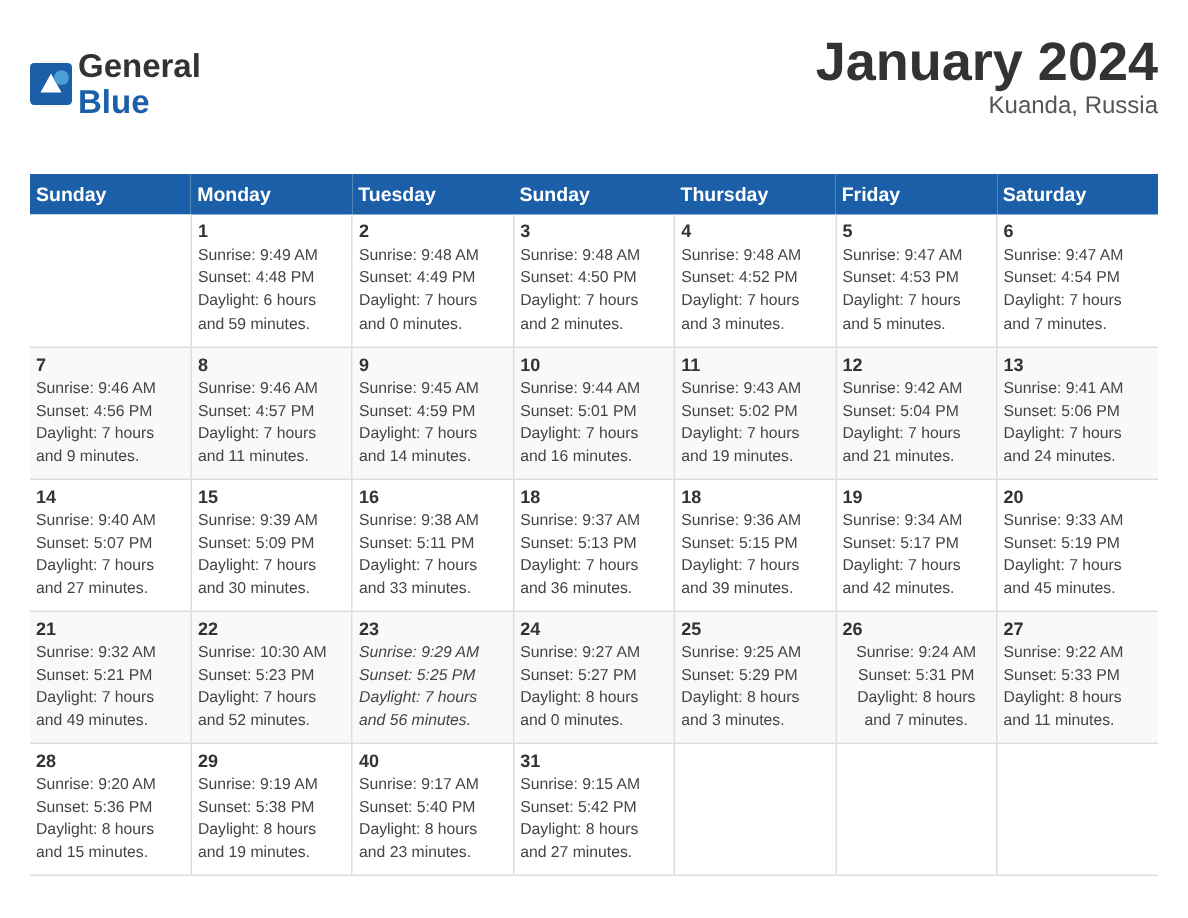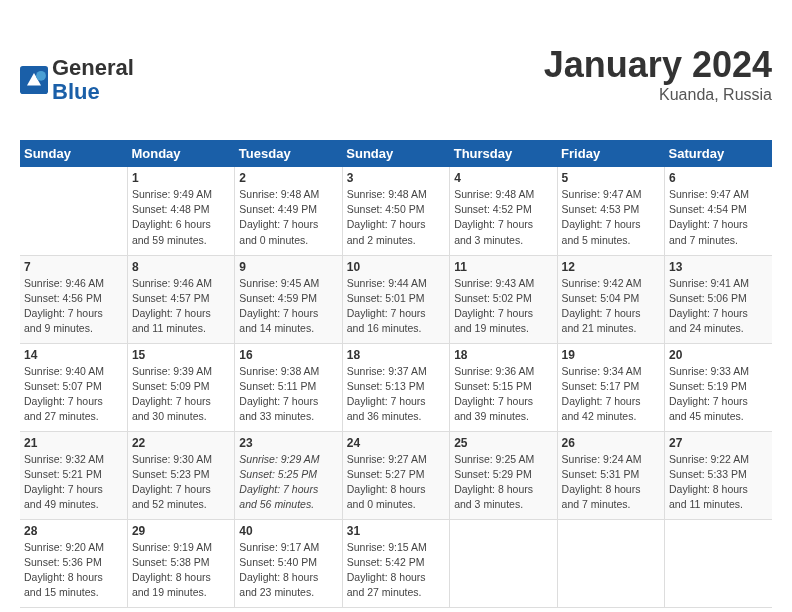--- a/index.html
+++ b/index.html
@@ -25,21 +25,21 @@
       font-weight: bold;
       line-height: 1.1;
     }
     .logo-general { color: #333; }
     .logo-blue { color: #1a5fa8; }
     .logo-icon {
       width: 28px;
       height: 28px;
       margin-right: 4px;
     }
-    .title-block { text-align: right; margin-top: 24px; }
+    .title-block { text-align: right; }
     .month-title {
       font-size: 36px;
       font-weight: bold;
       color: #333;
     }
     .location {
       font-size: 16px;
       color: #555;
     }
     table {
@@ -271,21 +271,21 @@
       <tr class="week-row">
         <td>
           <span class="day-number">21</span>
           <div class="day-detail" style="white-space: pre-line;">Sunrise: 9:32 AM
 Sunset: 5:21 PM
 Daylight: 7 hours
 and 49 minutes.</div>
         </td>
         <td>
           <span class="day-number">22</span>
-          <div class="day-detail" style="white-space: pre-line;">Sunrise: 9:30 AM
+          <div class="day-detail" style="white-space: pre-line;">Sunrise: 10:30 AM
 Sunset: 5:23 PM
 Daylight: 7 hours
 and 52 minutes.</div>
         </td>
         <td>
           <span class="day-number">23</span>
           <div class="day-detail" style="white-space: pre-line; font-style: italic;">Sunrise: 9:29 AM
 Sunset: 5:25 PM
 Daylight: 7 hours
 and 56 minutes.</div>
@@ -299,21 +299,21 @@
         </td>
         <td>
           <span class="day-number">25</span>
           <div class="day-detail" style="white-space: pre-line;">Sunrise: 9:25 AM
 Sunset: 5:29 PM
 Daylight: 8 hours
 and 3 minutes.</div>
         </td>
         <td>
           <span class="day-number">26</span>
-          <div class="day-detail" style="white-space: pre-line;">Sunrise: 9:24 AM
+          <div class="day-detail" style="white-space: pre-line; text-align: center;">Sunrise: 9:24 AM
 Sunset: 5:31 PM
 Daylight: 8 hours
 and 7 minutes.</div>
         </td>
         <td>
           <span class="day-number">27</span>
           <div class="day-detail" style="white-space: pre-line;">Sunrise: 9:22 AM
 Sunset: 5:33 PM
 Daylight: 8 hours
 and 11 minutes.</div>

